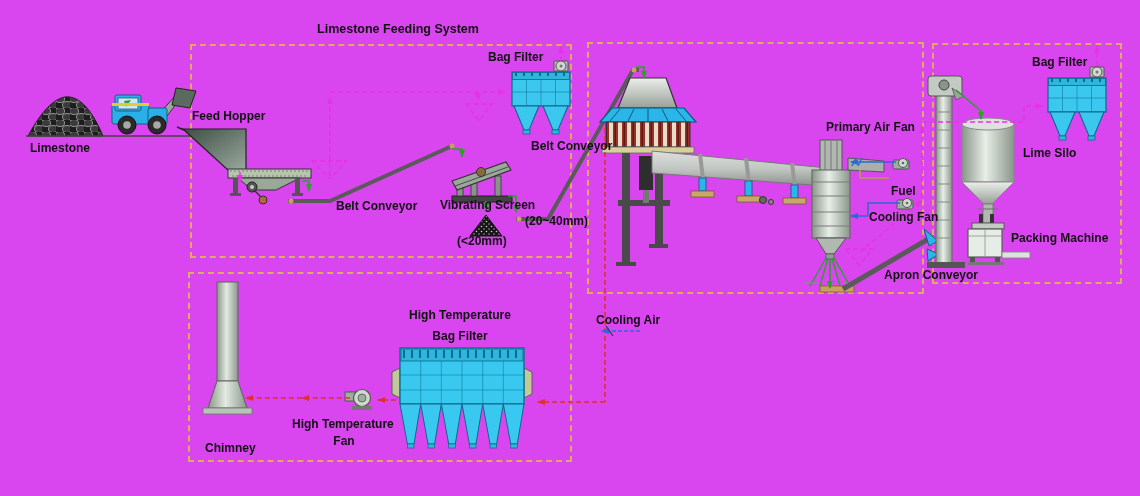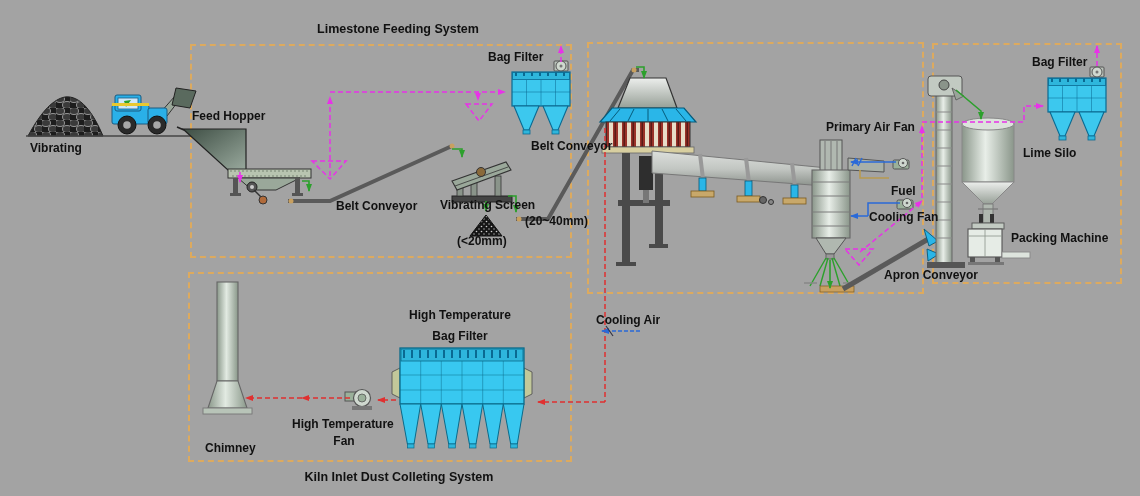--- a/index.html
+++ b/index.html
@@ -1,16 +1,16 @@
 <!DOCTYPE html>
 <html><head>
 <meta charset="utf-8">
 <style>
   html,body{margin:0;padding:0;background:#fff;}
-  #canvas{position:relative;width:1140px;height:496px;background:#a3a3a3;overflow:hidden;
+  #canvas{position:relative;width:1140px;height:496px;background:#d946ef;overflow:hidden;
           font-family:"Liberation Sans",sans-serif;}
   .sysbox{position:absolute;border:2px dashed #ddaa5e;background:transparent;}
   #svglayer{position:absolute;left:0;top:0;}
   .lbl{position:absolute;font:bold 12px "Liberation Sans",sans-serif;color:#111;white-space:nowrap;}
   .ttl{position:absolute;font:bold 12.5px "Liberation Sans",sans-serif;color:#111;white-space:nowrap;}
   .ctr{text-align:center;} .rgt{text-align:right;}
 </style>
 </head>
 <body>
 
@@ -322,23 +322,22 @@
       <path d="M900,203 H868 V216"></path>
       <path d="M868,216 H851" marker-end="url(#blu)"></path>
       <path d="M640,331 H602" stroke-dasharray="4 2" marker-end="url(#blu)"></path>
       <path d="M606,326 L613,336" stroke="#334" stroke-width="1.2"></path>
     </g>
 
     <path d="M860,170 V178 H889" stroke="#b89a50" stroke-width="1.6" fill="none"></path>
   </svg>
 
   <div class="ttl ctr" style="left:296px;top:22px;width:204px;">Limestone Feeding System</div>
-  <div class="ttl ctr" style="left:286px;top:470px;width:226px;">Kiln Inlet Dust Colleting System</div>
-
-  <div class="lbl" style="left:30px;top:141px;">Vibrating</div>
+
+  <div class="lbl" style="left:30px;top:141px;">Limestone</div>
   <div class="lbl" style="left:192px;top:109px;">Feed Hopper</div>
   <div class="lbl" style="left:336px;top:199px;">Belt Conveyor</div>
   <div class="lbl" style="left:488px;top:50px;">Bag Filter</div>
   <div class="lbl" style="left:440px;top:153px;margin-top:45px;">Vibrating Screen</div>
   <div class="lbl" style="left:457px;top:234px;">(&lt;20mm)</div>
   <div class="lbl" style="left:505px;top:214px;margin-left:20px;">(20~40mm)</div>
   <div class="lbl" style="left:531px;top:139px;">Belt Conveyor</div>
   <div class="lbl" style="left:826px;top:120px;">Primary Air Fan</div>
   <div class="lbl" style="left:891px;top:171px;margin-top:13px;">Fuel</div>
   <div class="lbl" style="left:869px;top:210px;">Cooling Fan</div>

